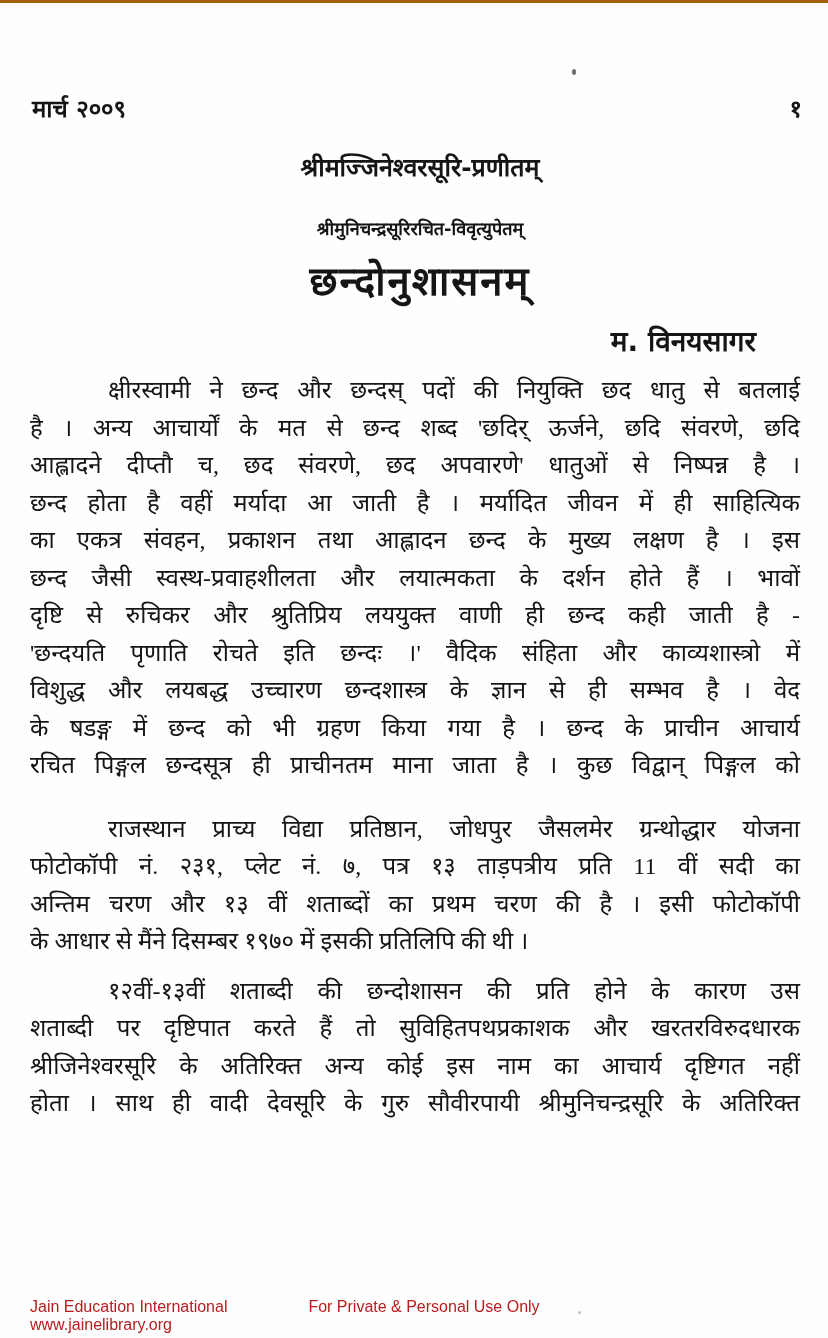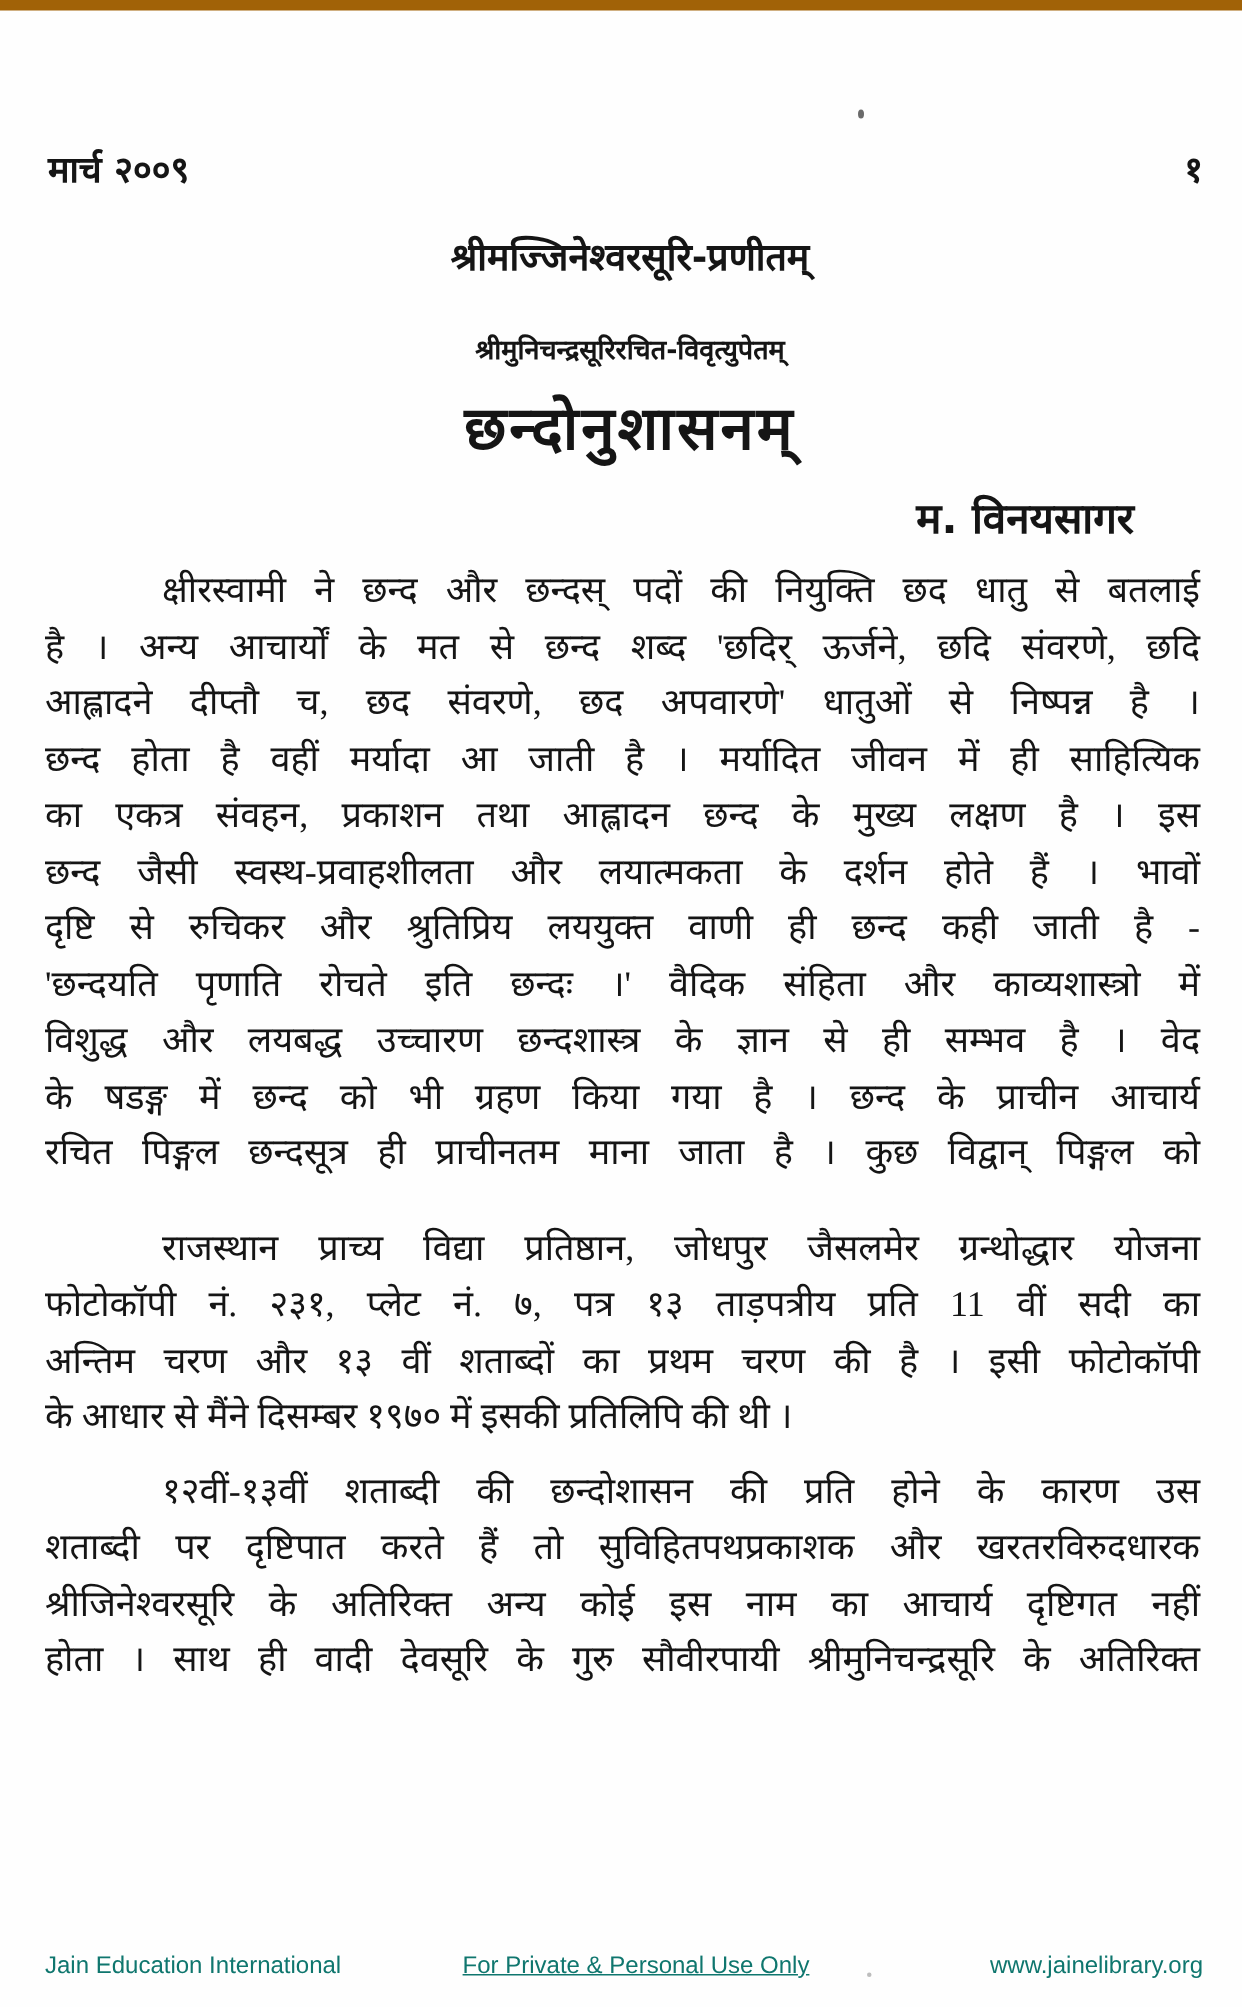--- a/index.html
+++ b/index.html
@@ -4,21 +4,21 @@
 <style>
   html, body { margin: 0; padding: 0; background: #ffffff; }
   .page {
     position: relative;
     width: 828px;
     height: 1338px;
     background: #fefefe;
     overflow: hidden;
     font-family: "DejaVu Sans", sans-serif;
     color: #151515;
-    border-top: 7px solid #a16207;
+    border-top: 3px solid #a16207;
     box-sizing: border-box;
   }
   
   .runhead {
     position: absolute;
     top: 88px; left: 32px; right: 26px;
     display: flex;
     justify-content: space-between;
     align-items: baseline;
     font-size: 24px;
@@ -52,24 +52,25 @@
   }
   .line.first { text-indent: 78px; }
   .line.loose { text-align-last: left; }
   
   .footer {
     position: absolute;
     top: 1295px; left: 30px; right: 26px;
     display: flex;
     justify-content: space-between;
     font-size: 16px;
-    color: #0f766e;
+    color: #b91c1c;
     font-family: "Liberation Sans", sans-serif;
+    flex-direction: column;
   }
-  .footer .mid { position: absolute; left: 16px; right: 0; text-align: center; text-decoration: underline; }
+  .footer .mid { position: absolute; left: 16px; right: 0; text-align: center; }
   .footer .left, .footer .right { position: relative; z-index: 1; background: transparent; }
   .speck-footer {
     position: absolute; left: 578px; top: 1308px;
     width: 3px; height: 3px; background: #bdbdbd; border-radius: 50%;
   }
 </style>
 </head>
 <body>
 
 <div class="page">

